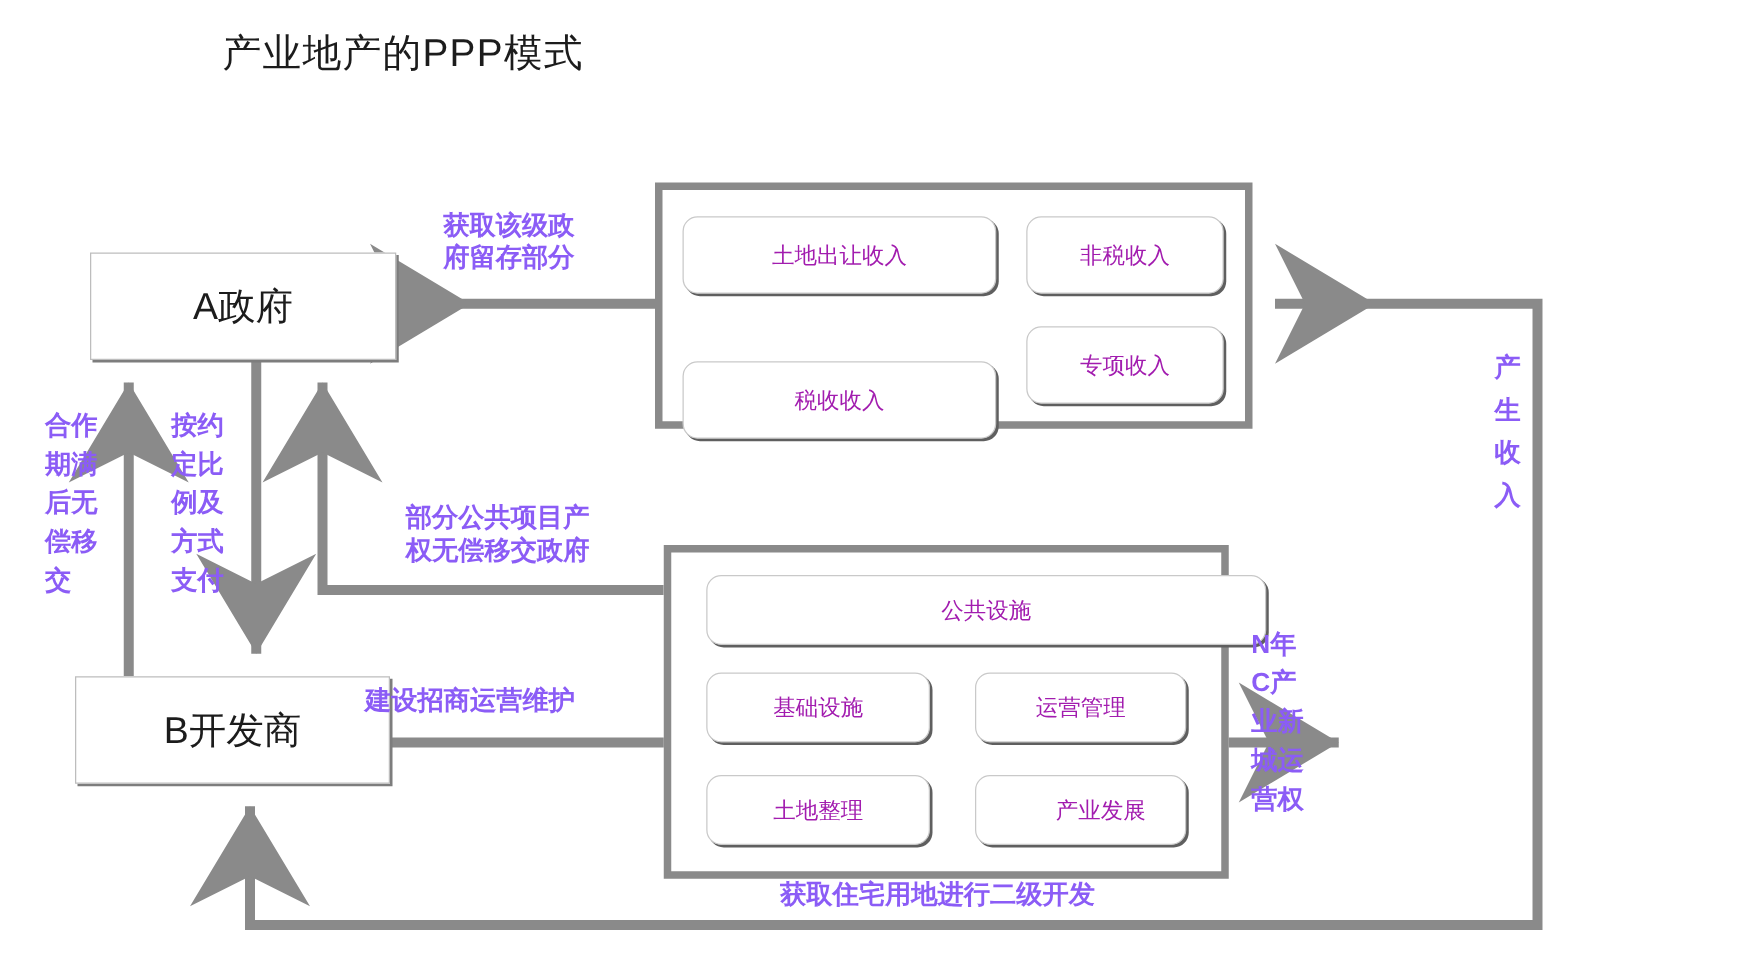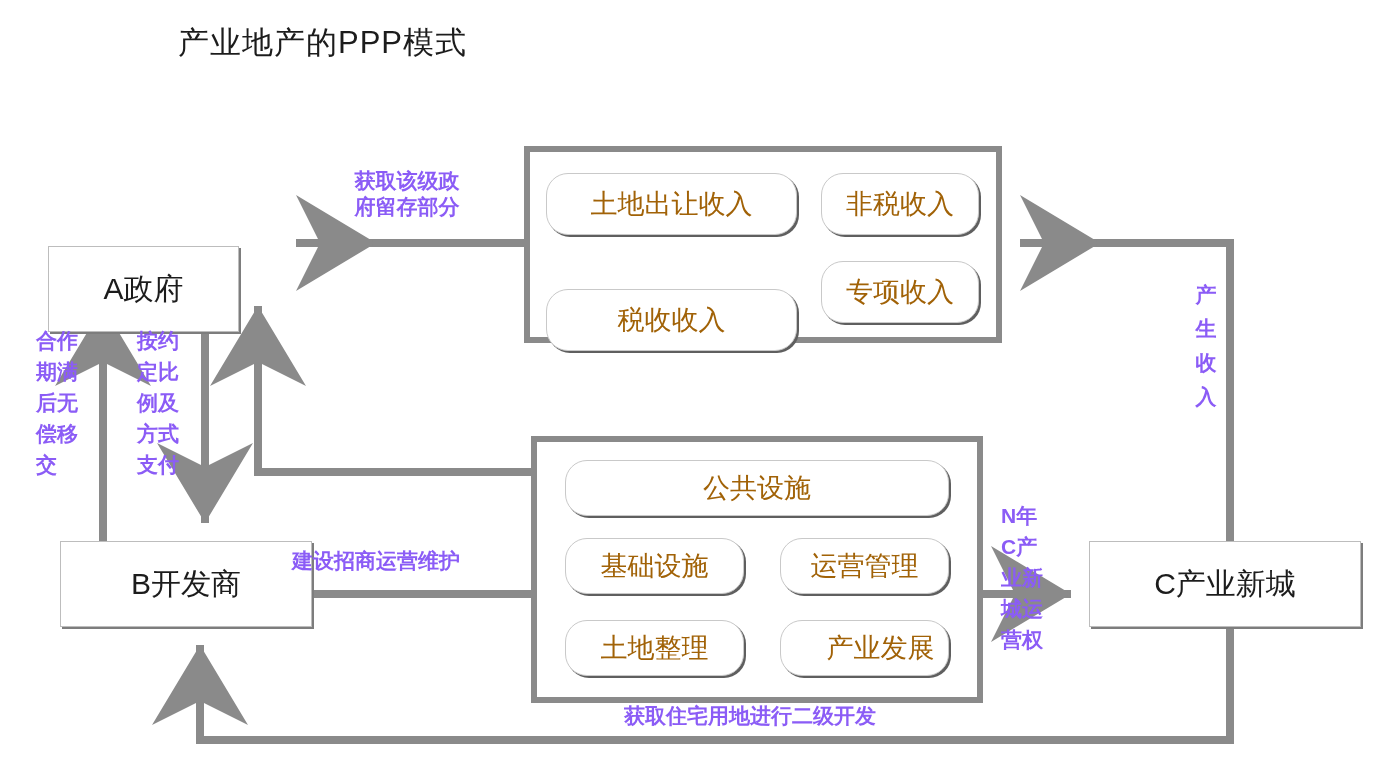--- a/index.html
+++ b/index.html
@@ -33,58 +33,58 @@
     background:#ffffff;
     border:1px solid #bdbdbd;
     box-shadow:2px 2px 0 0 #7d7d7d;
     display:flex;
     align-items:center;
     justify-content:center;
     font-size:30px;
     color:#1c1c1c;
     white-space:nowrap;
   }
-  #node-gov{ left:48px; top:202px; width:191px; height:86px;margin-top:44px; }
+  #node-gov{ left:72px; top:202px; width:245px; height:86px; }
   #node-dev{ left:60px; top:541px; width:252px; height:86px; }
   #node-city{ left:1089px; top:541px; width:272px; height:86px; }
 
   
   .group{
     position:absolute;
     box-sizing:border-box;
     background:#ffffff;
     border:6px solid #8a8a8a;
   }
   #group-revenue{ left:524px; top:146px; width:478px; height:197px; }
   #group-scope{   left:531px; top:436px; width:452px; height:267px; }
 
   
   .chip{
     position:absolute;
     box-sizing:border-box;
     background:#ffffff;
     border:1px solid #c9c9c9;
-    border-radius:22px;
+    border-radius:12px;
     box-shadow:2px 2px 0 0 #5f5f5f;
     display:flex;
     align-items:center;
     justify-content:center;
-    font-size:27px;
-    color:#a16207;
+    font-size:18px;
+    color:#a21caf;
     white-space:nowrap;
   }
 
   
   #chip-land-transfer{ left:546px; top:173px; width:251px; height:62px; }
   #chip-nontax{        left:821px; top:173px; width:158px; height:62px;text-align:right; }
   #chip-tax{           left:546px; top:261px; width:251px; height:62px;margin-top:28px; }
   #chip-special{       left:821px; top:261px; width:158px; height:62px; }
 
   
-  #chip-public-facility{ left:565px; top:460px; width:384px; height:56px;text-align:right; }
+  #chip-public-facility{ left:565px; top:460px; width:448px; height:56px;text-align:right; }
   #chip-infrastructure{  left:565px; top:538px; width:179px; height:56px; }
   #chip-operation-mgmt{  left:780px; top:538px; width:169px; height:56px;font-family:Liberation Serif, serif; }
   #chip-land-prep{       left:565px; top:620px; width:179px; height:56px; }
   #chip-industry-dev{    left:780px; top:620px; width:169px; height:56px;padding-left:32px; }
 
   
   .elabel{
     position:absolute;
     font-size:21px;
     line-height:26px;
@@ -147,36 +147,37 @@
     </g>
   </svg>
 
   <div class="group" id="group-revenue"></div>
   <div class="group" id="group-scope"></div>
 
   <div class="node" id="node-gov">A政府</div>
 
   <div class="node" id="node-dev">B开发商</div>
 
-  <div class="node" id="node-city">C产业新城</div>
 
   <div class="chip" id="chip-land-transfer">土地出让收入</div>
   <div class="chip" id="chip-nontax">非税收入</div>
   <div class="chip" id="chip-tax">税收收入</div>
   <div class="chip" id="chip-special">专项收入</div>
 
   <div class="chip" id="chip-public-facility">公共设施</div>
   <div class="chip" id="chip-infrastructure">基础设施</div>
   <div class="chip" id="chip-operation-mgmt">运营管理</div>
   <div class="chip" id="chip-land-prep">土地整理</div>
   <div class="chip" id="chip-industry-dev">产业发展</div>
 
   <div class="elabel" id="lbl-retained">获取该级政
 府留存部分</div>
 
+  <div class="elabel" id="lbl-transfer-pub">部分公共项目产
+权无偿移交政府</div>
 
   <div class="elabel" id="lbl-build-operate">建设招商运营维护</div>
 
   <div class="elabel v" id="lbl-handover">合作
 期满
 后无
 偿移
 交</div>
 
   <div class="elabel" id="lbl-residential">获取住宅用地进行二级开发</div>

